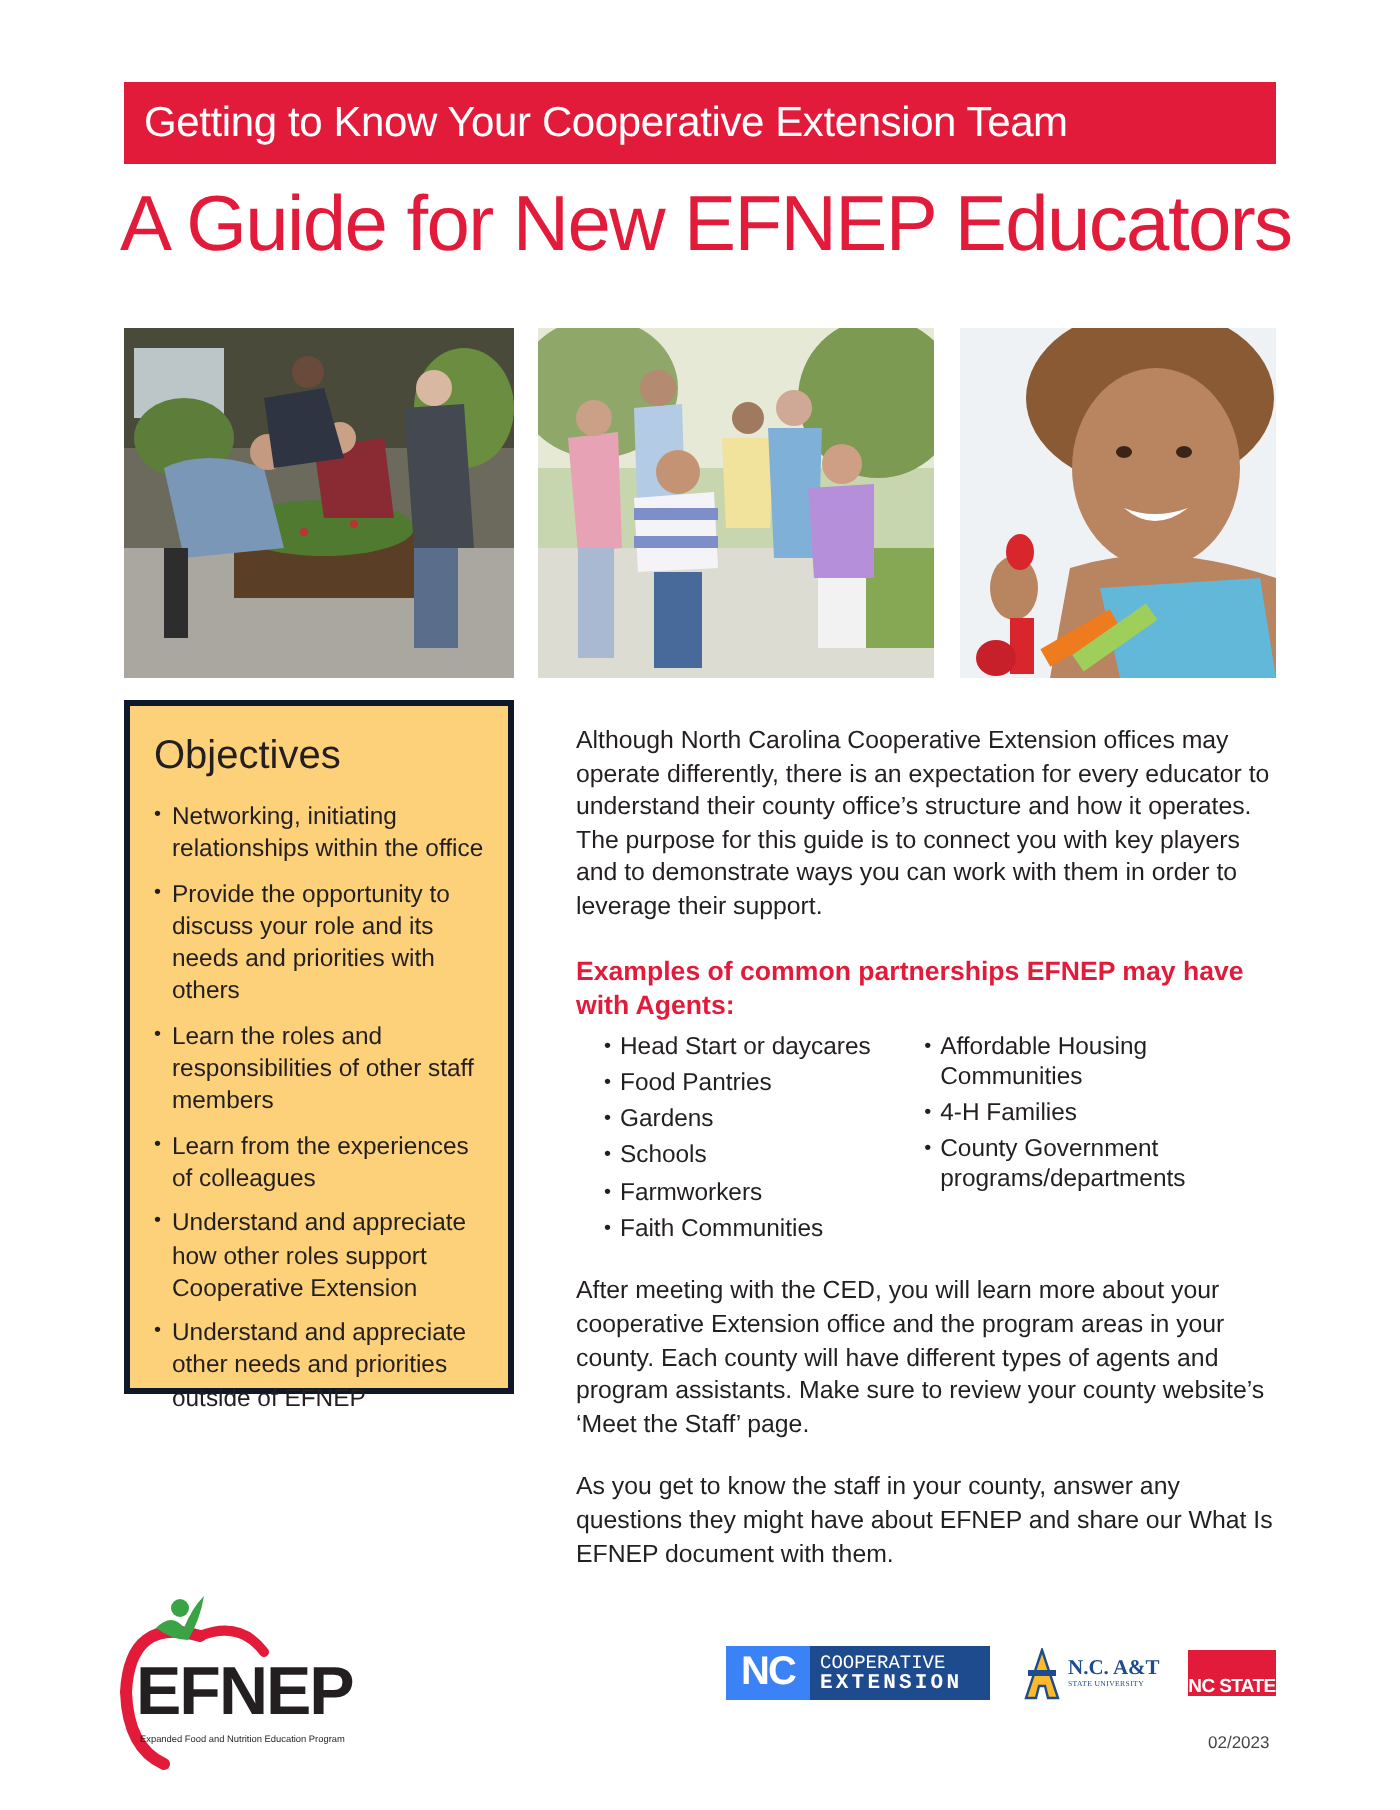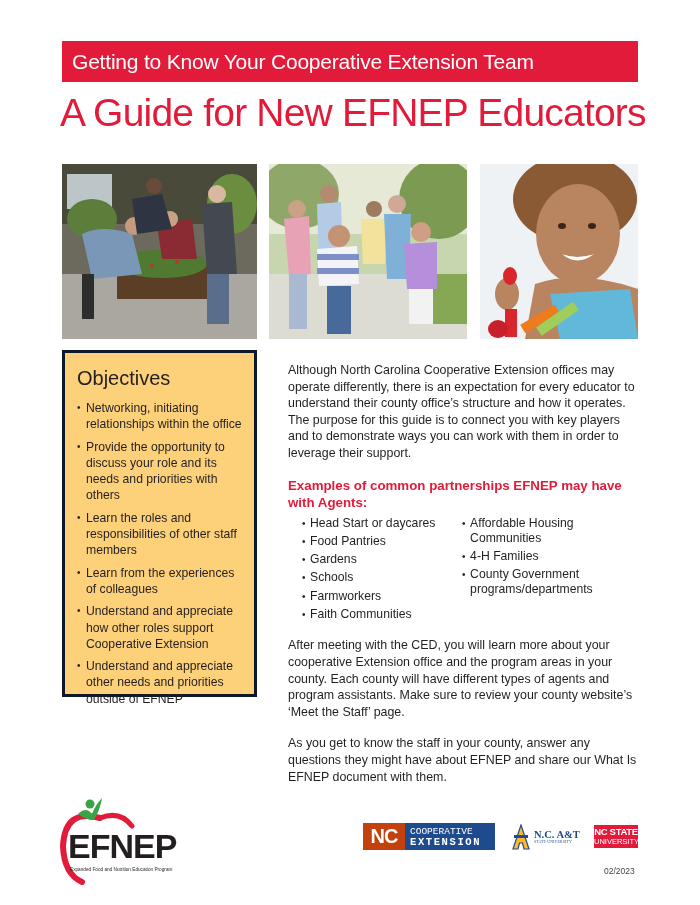--- a/index.html
+++ b/index.html
@@ -33,32 +33,32 @@
   .col.right { width: 180px; }
   .col li { font-size: 12.2px; line-height: 15px; margin-bottom: 3.3px; padding-left: 8px;
             position: relative; color: #231f20; }
   .col li::before { content: "•"; position: absolute; left: 0; top: 0; font-size: 10px; }
   .efnep-logo { position: absolute; left: 60px; top: 796px; width: 130px; height: 90px; }
   .efnep-word { position: absolute; left: 8px; top: 32px; font-size: 34px; font-weight: bold;
                 color: #231f20; letter-spacing: -1px; line-height: 36px; }
   .efnep-tag { position: absolute; left: 10px; top: 71px; font-size: 4.7px; color: #231f20;
                white-space: nowrap; }
   .ncce { position: absolute; left: 363px; top: 823px; height: 27px; display: flex; }
-  .ncce-nc { background: #c2410c; color: #fff; font-weight: bold; font-size: 20px;
+  .ncce-nc { background: #3b82f6; color: #fff; font-weight: bold; font-size: 20px;
              width: 42px; text-align: center; line-height: 27px; letter-spacing: -1px; }
   .ncce-ext { background: #1e4b8e; color: #fff; width: 90px; padding-left: 5px;
               font-size: 9.5px; line-height: 11px; padding-top: 2.5px; box-sizing: border-box; font-family: Liberation Mono, monospace; }
   .ncce-ext .l2 { font-weight: bold; letter-spacing: 1.6px; font-size: 10.5px; }
   .ncat { position: absolute; left: 512px; top: 823px; height: 28px; display: flex; align-items: center; }
   .ncat-text { margin-left: 4px; font-family: "Liberation Serif", serif; color: #1e4b8e; }
   .ncat-text .a { font-size: 10.5px; font-weight: bold; line-height: 11px; }
   .ncat-text .b { font-size: 3.8px; line-height: 5px; letter-spacing: 0.2px; }
   .ncstate { position: absolute; left: 594px; top: 825px; width: 44px; height: 23px;
              background: #e31b3b; color: #fff; text-align: center; font-weight: bold; }
-  .ncstate .a { font-size: 9.5px; line-height: 11px; padding-top: 1px; letter-spacing: -0.3px; }
+  .ncstate .a { font-size: 9.5px; line-height: 11px; padding-top: 13px; letter-spacing: -0.3px; }
   .ncstate .b { font-size: 7.5px; line-height: 9px; font-weight: normal; }
   .date { position: absolute; left: 604px; top: 866px; font-size: 8.5px; color: #444; }
 </style>
 </head>
 <body>
 
 <div class="banner">Getting to Know Your Cooperative Extension Team</div>
 <div class="title">A Guide for New EFNEP Educators</div>
 
 <div class="photo p1">

